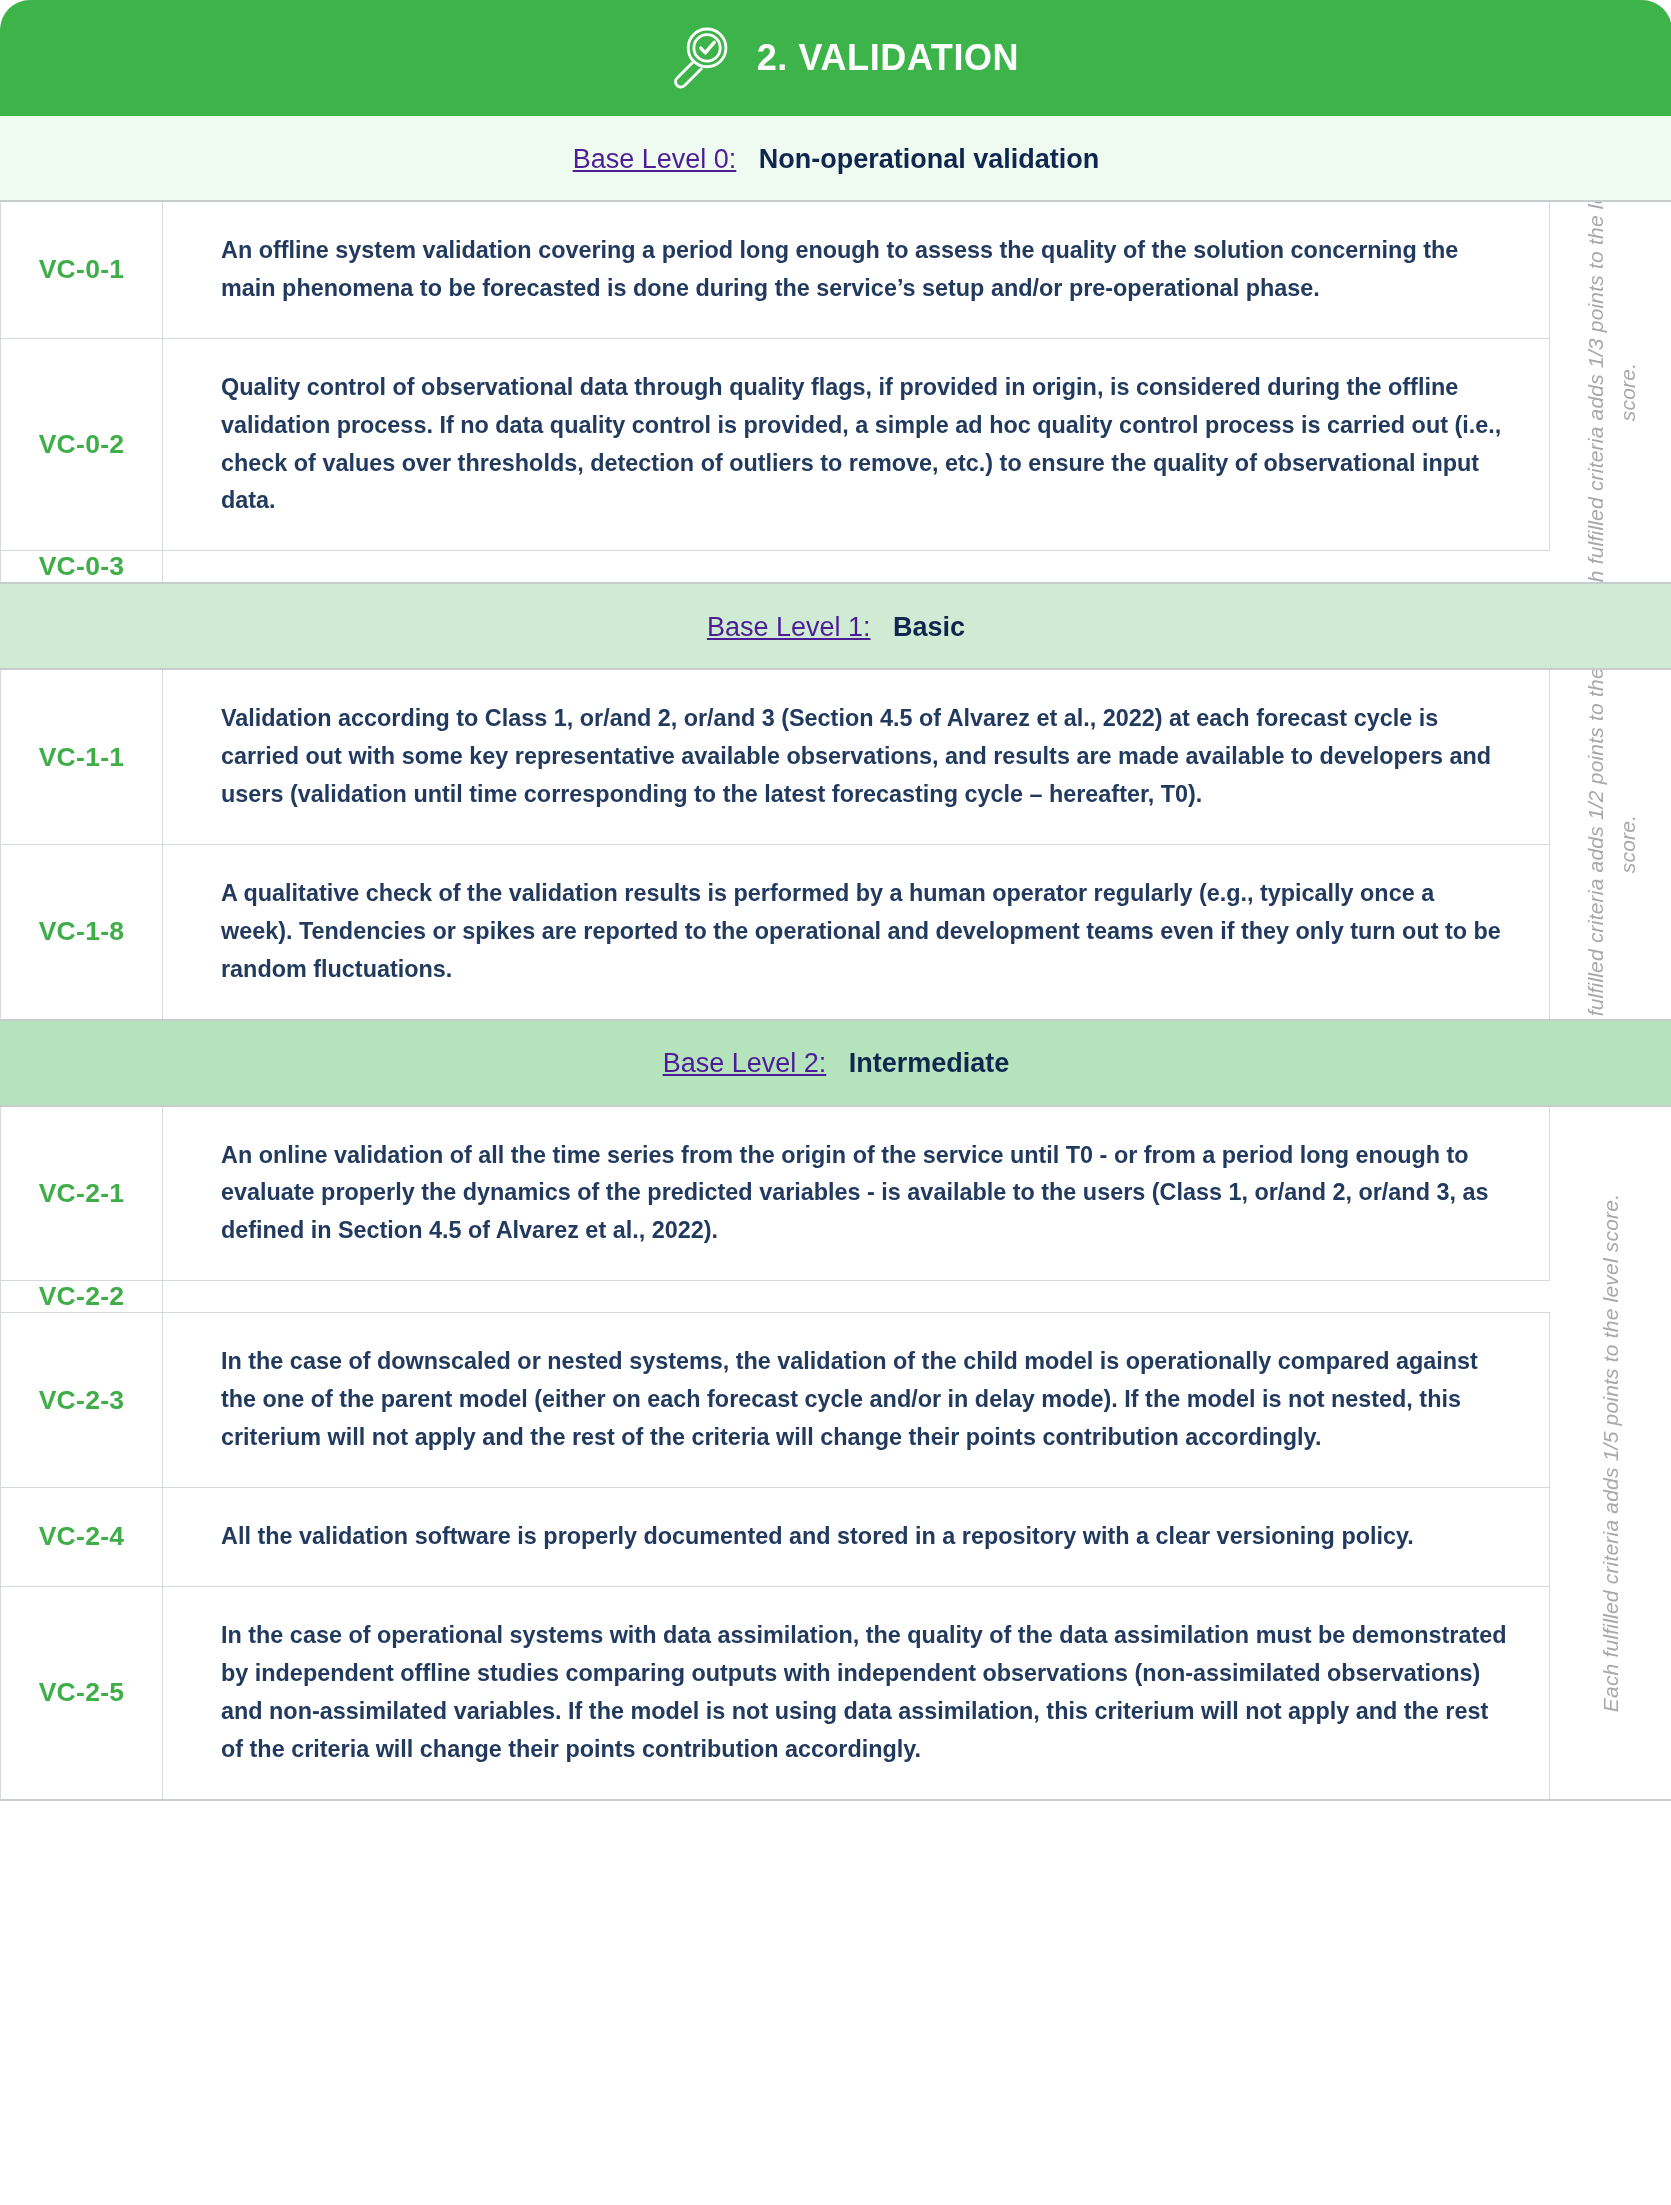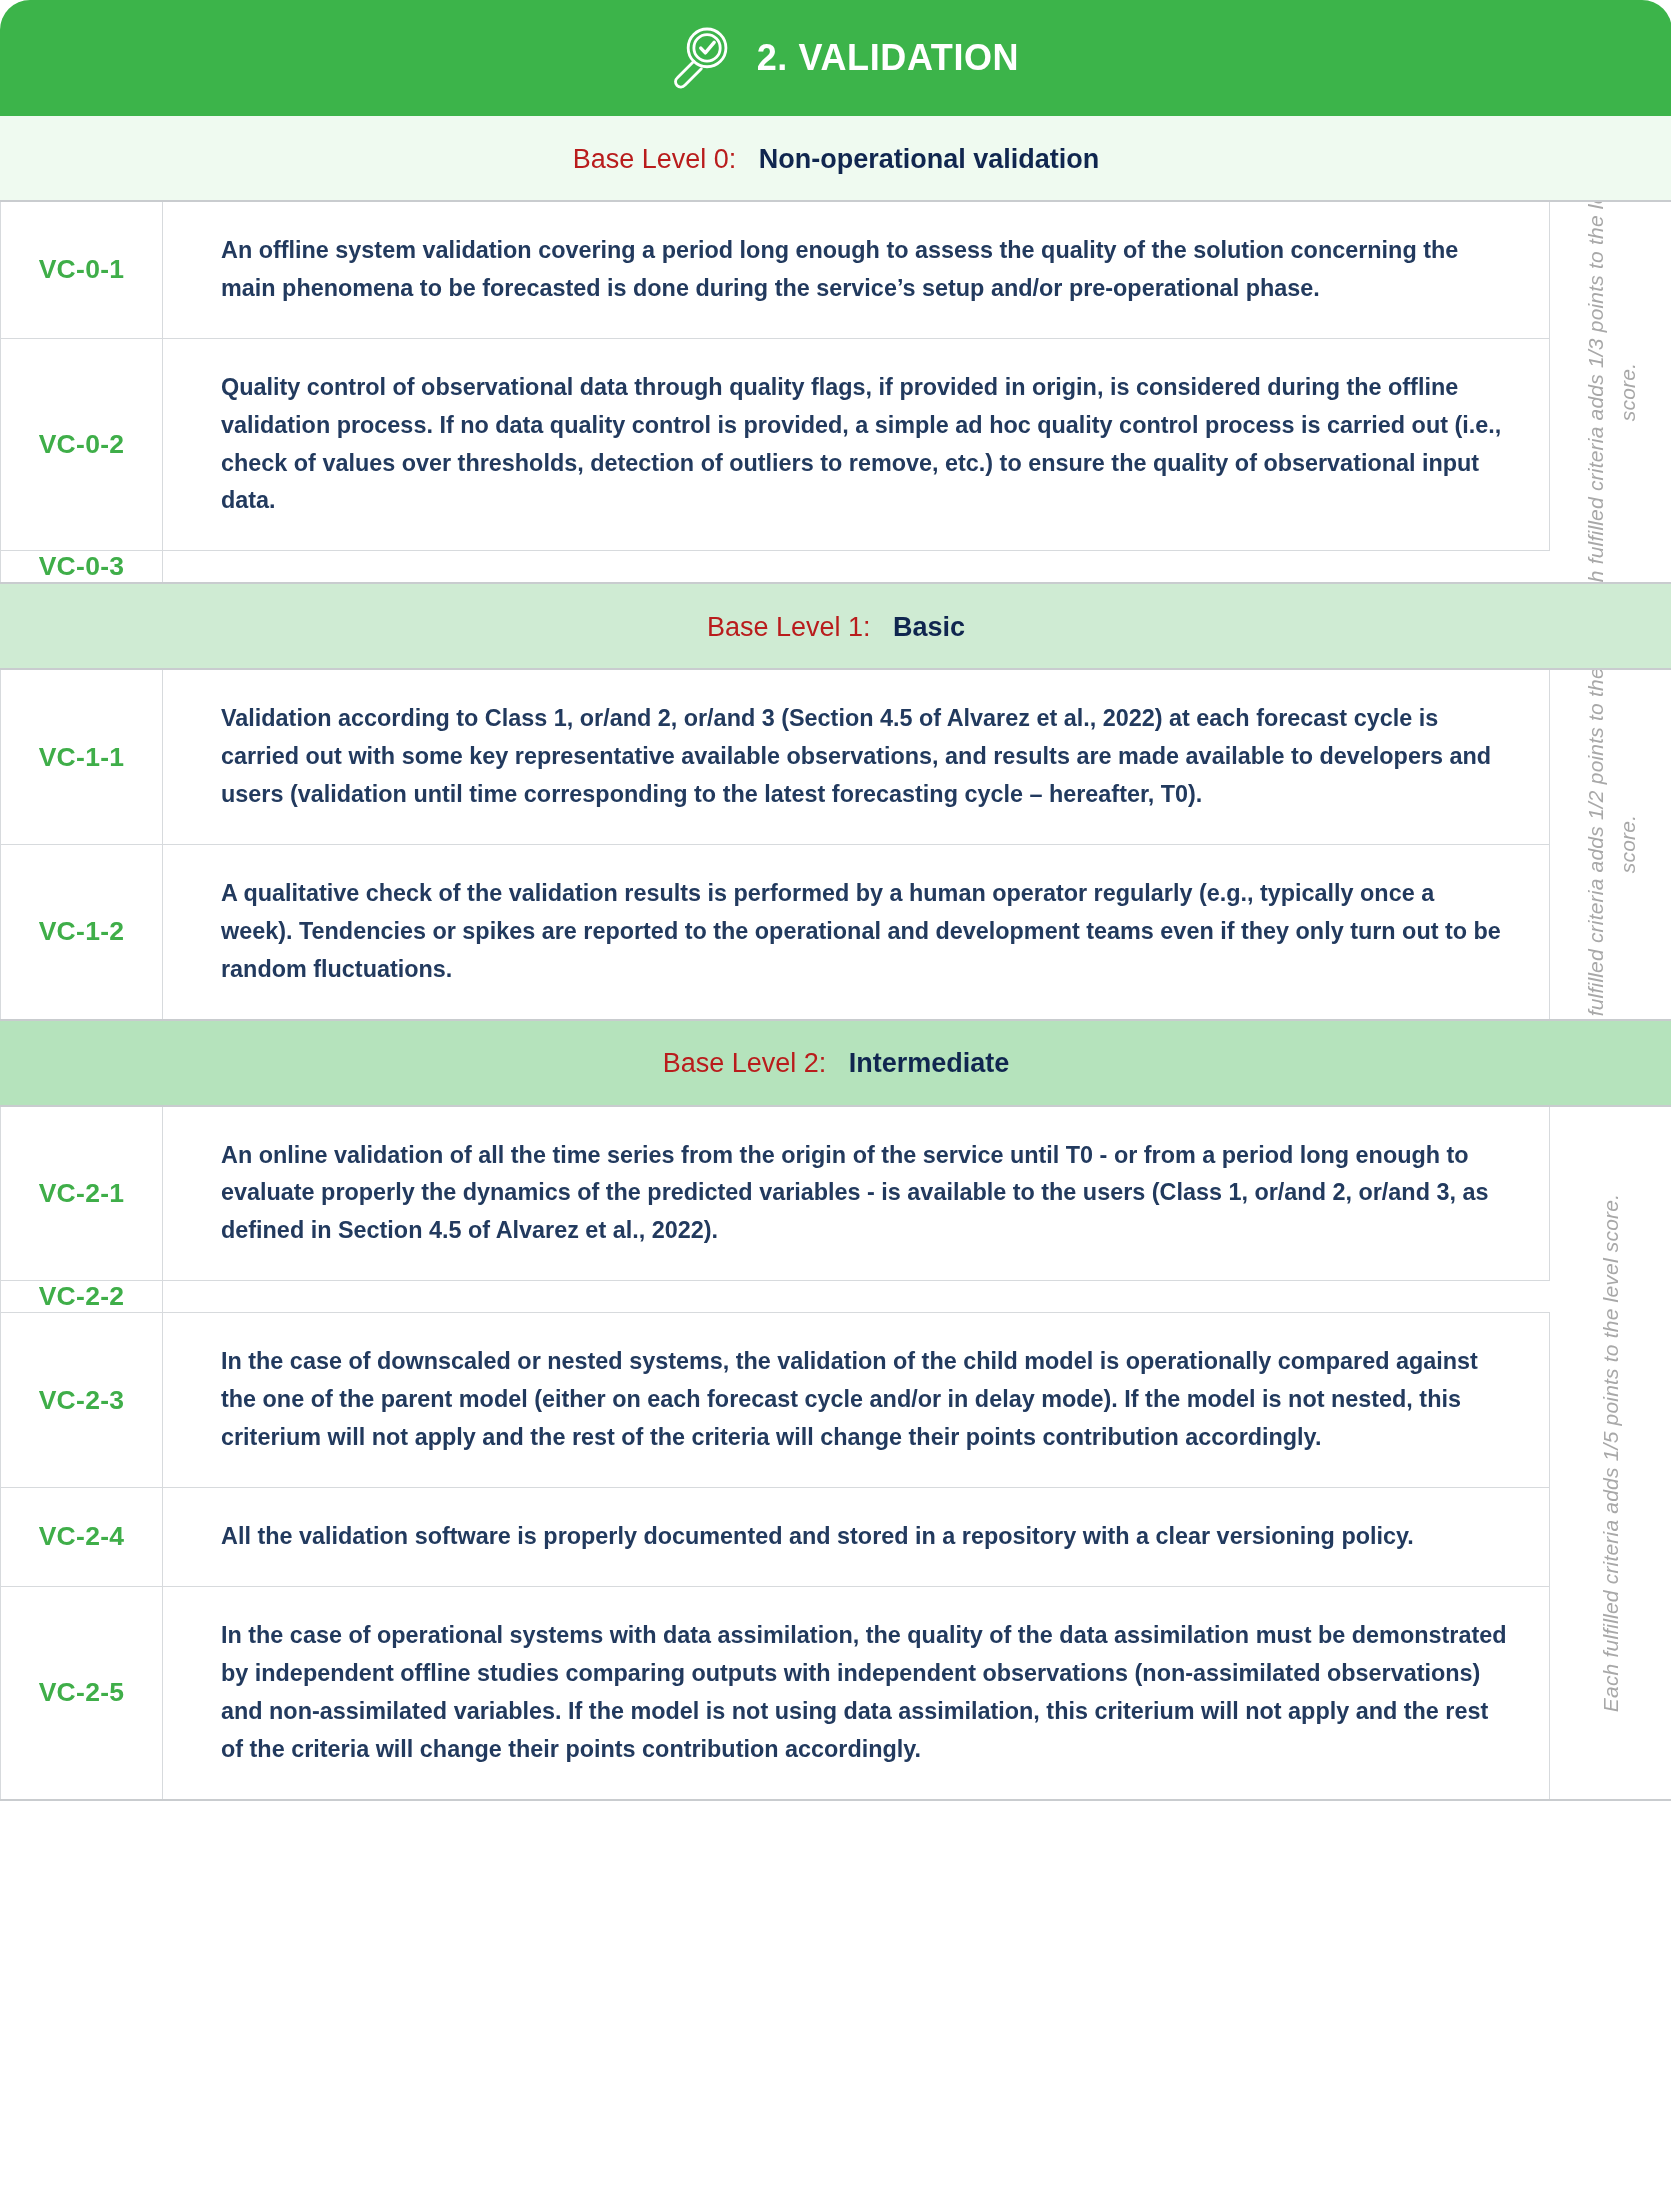--- a/index.html
+++ b/index.html
@@ -49,21 +49,21 @@
 
   
   .level-band {
     text-align: center;
     font-size: 27px;
     color: #1f3864;
     padding: 26.5px 0 25px 0;
     border-bottom: 2.6px solid #c9cccf;
     line-height: 1.2;
   }
-  .level-band .lv-prefix { font-weight: normal; color: #b91c1c; }
+  .level-band .lv-prefix { font-weight: normal; color: #4c1d95; text-decoration: underline; }
   .level-band .lv-name { font-weight: bold; color: #10264f; }
 
   .level-band.lv0 { background: #effaf0; }
   .level-band.lv1 { background: #cfebd3; }
   .level-band.lv2 { background: #b5e3bc; }
 
   
   .group {
     display: flex;
     align-items: stretch;
@@ -201,21 +201,21 @@
     <div class="group-rows">
 
       <div class="crit-row">
         <div class="crit-code">VC-1-1</div>
         <div class="crit-text">
           <p>Validation according to Class 1, or/and 2, or/and 3 (Section 4.5 of Alvarez et al., 2022) at each forecast cycle is carried out with some key representative available observations, and results are made available to developers and users (validation until time corresponding to the latest forecasting cycle – hereafter, T0).</p>
         </div>
       </div>
 
       <div class="crit-row">
-        <div class="crit-code">VC-1-2</div>
+        <div class="crit-code">VC-1-8</div>
         <div class="crit-text">
           <p>A qualitative check of the validation results is performed by a human operator regularly (e.g., typically once a week). Tendencies or spikes are reported to the operational and development teams even if they only turn out to be random fluctuations.</p>
         </div>
       </div>
 
     </div>
     <div class="side-note">
       <div class="rot two-line">Each fulfilled criteria adds 1/2 points to the level score.</div>
     </div>
   </div>

